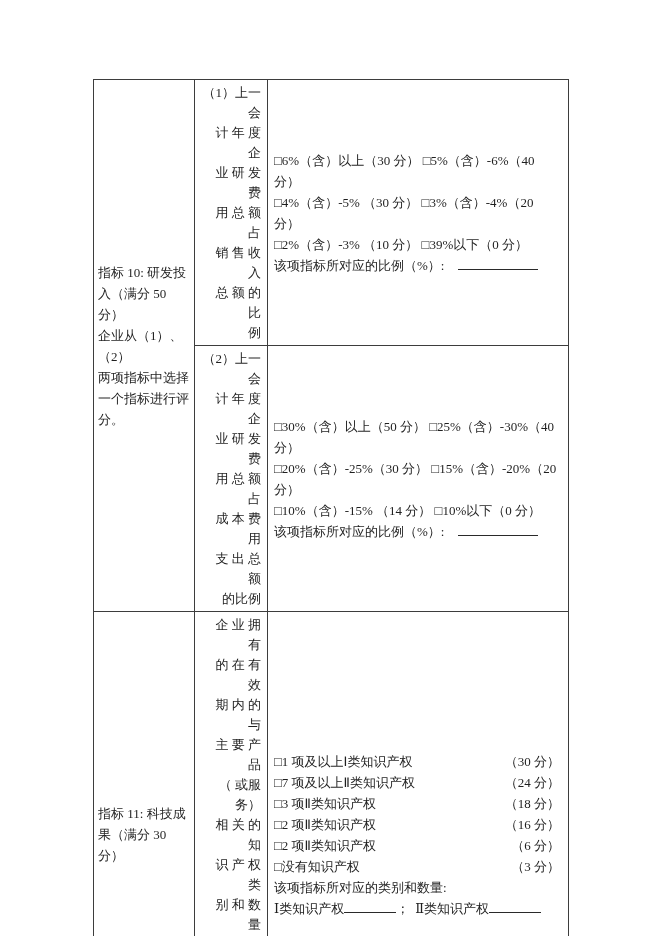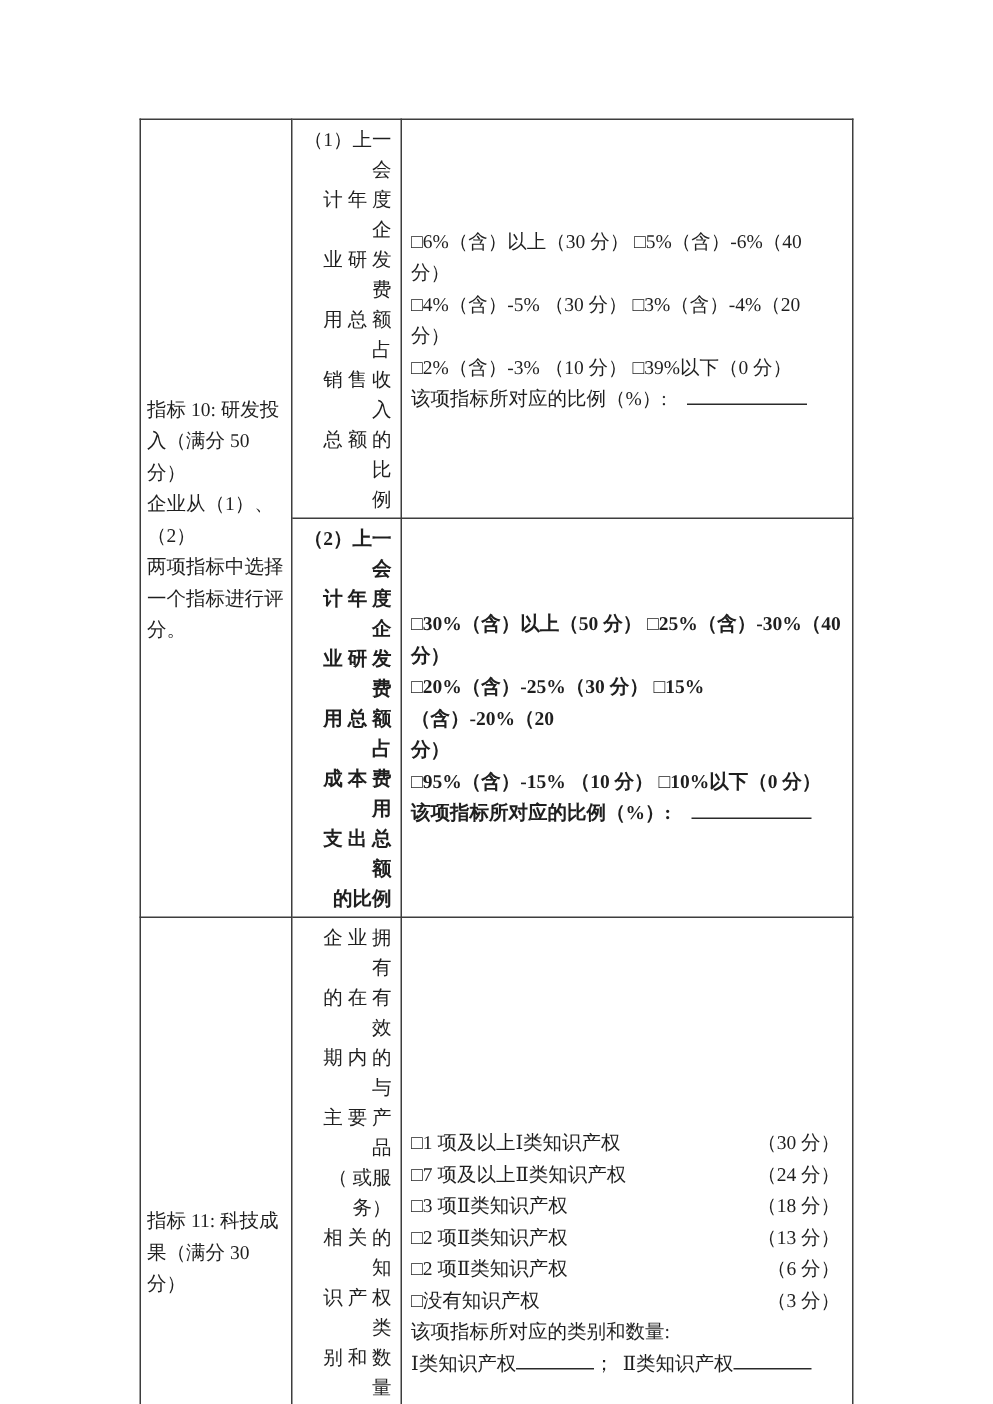--- a/index.html
+++ b/index.html
@@ -23,26 +23,26 @@
     padding:2px 6px;
     vertical-align:middle;
     line-height:21px;
     overflow:hidden;
   }
   .preline{white-space:pre-line;}
   .c1{width:101px;padding-left:4px;padding-right:3px;vertical-align:middle;}
   .c2{width:73px;vertical-align:top;padding-top:3px;line-height:20px;text-align:right;}
   .c3{width:301px;vertical-align:middle;}
   .r1 td{height:146px;}
-  .r2 td{height:149px;font-weight:bold;}
+  .r2 td{height:149px;}
   .r3 td{height:224px;}
   .c2.tall{line-height:20px;}
   .opt{white-space:pre-line;}
   .optline{white-space:normal;}
-  .scoreline{display:flex;justify-content:space-between;padding-right:2px;}
+  .scoreline{display:flex;justify-content:space-between;padding-right:2px;font-family:Liberation Serif, serif;}
   .blank{
     display:inline-block;
     border-bottom:1px solid #2a2a2a;
     height:13px;
     vertical-align:baseline;
   }
   .w80{width:80px;margin-left:14px;}
   .w52a{width:52px;}
   .w52b{width:52px;}
   .kvline .sep{margin-right:6px;}
@@ -111,21 +111,21 @@
           <span class="opt">□30%（含）以上（50 分）</span>
           <span class="opt">□25%（含）-30%（40
 分）</span>
         </div>
         <div class="optline">
           <span class="opt">□20%（含）-25%（30 分）</span>
           <span class="opt">□15%（含）-20%（20
 分）</span>
         </div>
         <div class="optline">
-          <span class="opt">□95%（含）-15% （10 分）</span>
+          <span class="opt">□10%（含）-15% （14 分）</span>
           <span class="opt">□10%以下（0 分）</span>
         </div>
         <div class="ratioline">
           <span>该项指标所对应的比例（%）:</span><span class="blank w80"></span>
         </div>
       </td>
     </tr>
 
     <tr class="r3">
       <td class="c1">
@@ -153,21 +153,21 @@
         <div class="scoreline">
           <span class="opt">□7 项及以上Ⅱ类知识产权</span>
           <span>（24 分）</span>
         </div>
         <div class="scoreline">
           <span class="opt">□3 项Ⅱ类知识产权</span>
           <span>（18 分）</span>
         </div>
         <div class="scoreline">
           <span class="opt">□2 项Ⅱ类知识产权</span>
-          <span>（13 分）</span>
+          <span>（16 分）</span>
         </div>
         <div class="scoreline">
           <span class="opt">□2 项Ⅱ类知识产权</span>
           <span>（6 分）</span>
         </div>
         <div class="scoreline">
           <span class="opt">□没有知识产权</span>
           <span>（3 分）</span>
         </div>
         <div>该项指标所对应的类别和数量:</div>

